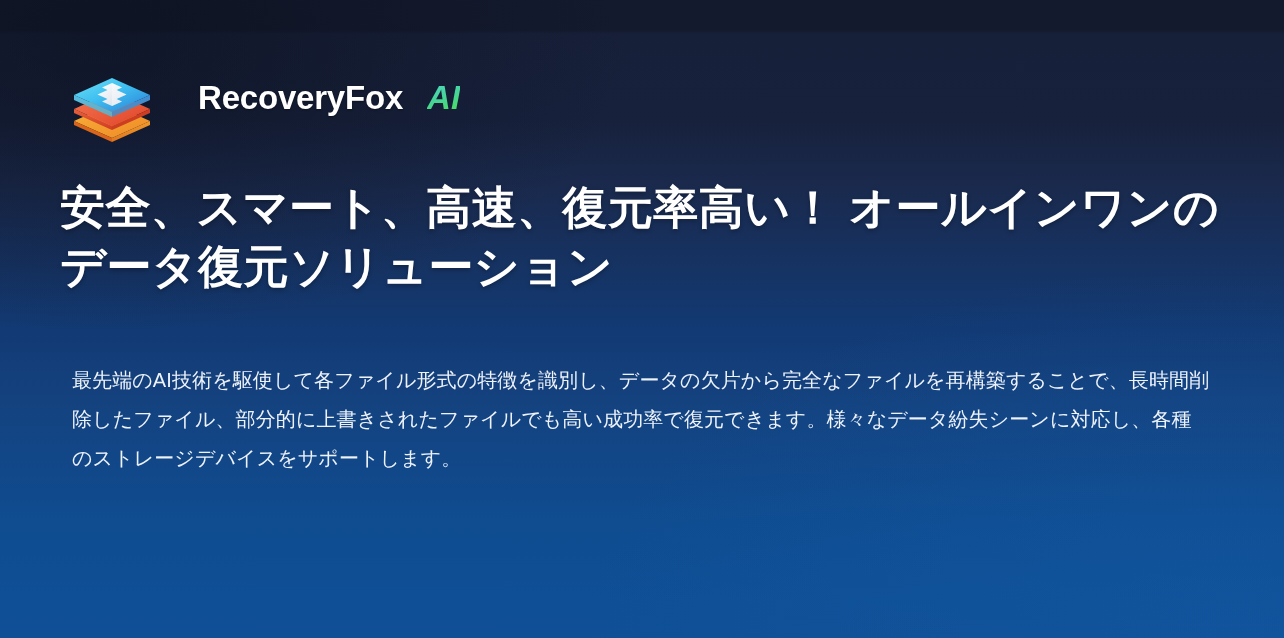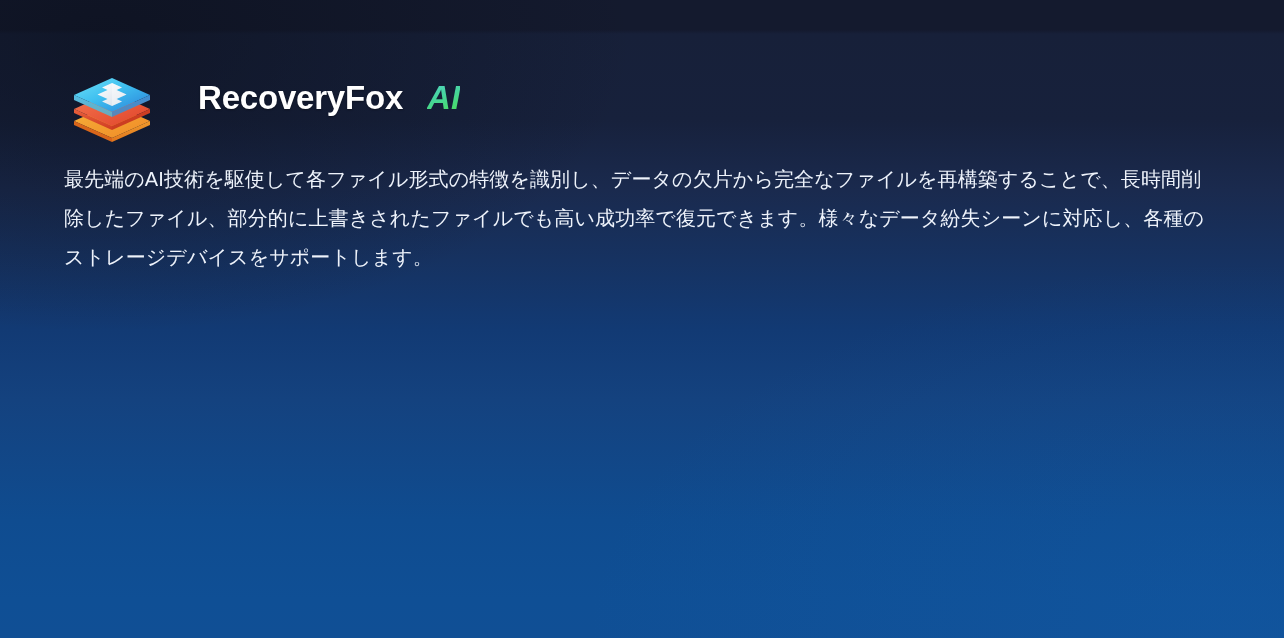--- a/index.html
+++ b/index.html
@@ -106,21 +106,21 @@
     font-weight: bold;
     line-height: 1.32;
     color: #ffffff;
     letter-spacing: 0.4px;
     max-width: 1175px;
     text-shadow: 0 2px 4px rgba(0,0,0,0.28);
   }
 
   
   .description {
-    margin: 4px;
+    margin: 12px;
     padding-top: 52px;
     font-size: 20px;
     line-height: 1.95;
     color: #eef3fb;
     font-weight: normal;
     letter-spacing: 0.1px;
     max-width: 1168px;
   }
 </style>
 </head>
@@ -193,17 +193,21 @@
             <path d="M48 33 L58 37.5 L52.5 40 L62.5 44.5 L52.5 49 L58 51.5 L48 56 L48 33 Z" fill="#ffffff" opacity="0.35"></path>
           </g>
         </svg>
       </div>
 
       <div class="brand-name">RecoveryFox</div>
 
       <div class="brand-ai">AI</div>
     </div>
 
+    <h1 class="headline">
+      <span>安全、スマート、高速、復元率高い！ オールインワンの</span><br>
+      <span>データ復元ソリューション</span>
+    </h1>
 
     <p class="description">最先端のAI技術を駆使して各ファイル形式の特徴を識別し、データの欠片から完全なファイルを再構築することで、長時間削除したファイル、部分的に上書きされたファイルでも高い成功率で復元できます。様々なデータ紛失シーンに対応し、各種のストレージデバイスをサポートします。</p>
 
   </div>
 </div>
 
 </body></html>

